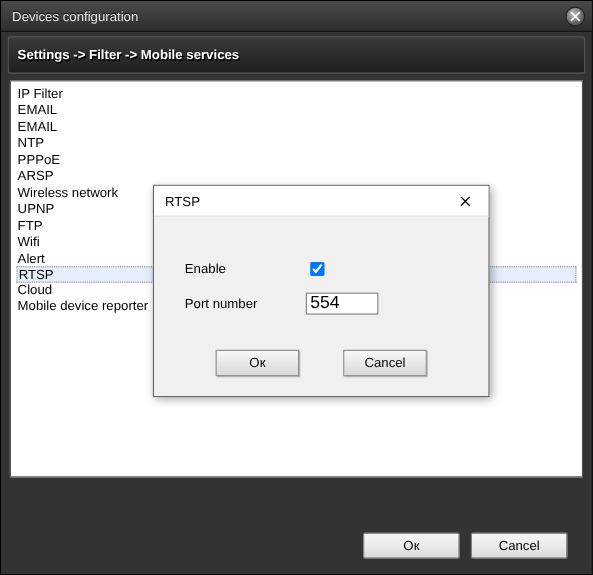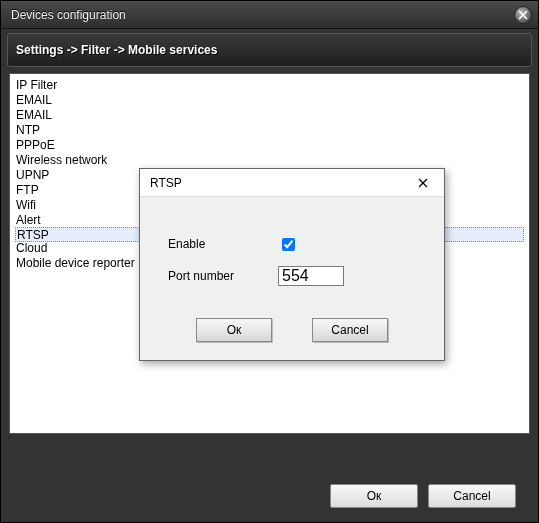--- a/index.html
+++ b/index.html
@@ -194,20 +194,21 @@
     <span>Mobile services</span>
   </div>
 
   <div class="body-area">
     <div class="list-panel" id="services-list">
         <div class="list-item">IP Filter</div>
         <div class="list-item">EMAIL</div>
         <div class="list-item">EMAIL</div>
         <div class="list-item">NTP</div>
         <div class="list-item">PPPoE</div>
+        <div class="list-item">ARSP</div>
         <div class="list-item">Wireless network</div>
         <div class="list-item">UPNP</div>
         <div class="list-item">FTP</div>
         <div class="list-item">Wifi</div>
         <div class="list-item">Alert</div>
         <div class="list-item selected">RTSP</div>
         <div class="list-item">Cloud</div>
         <div class="list-item">Mobile device reporter</div>
       </div>
 

